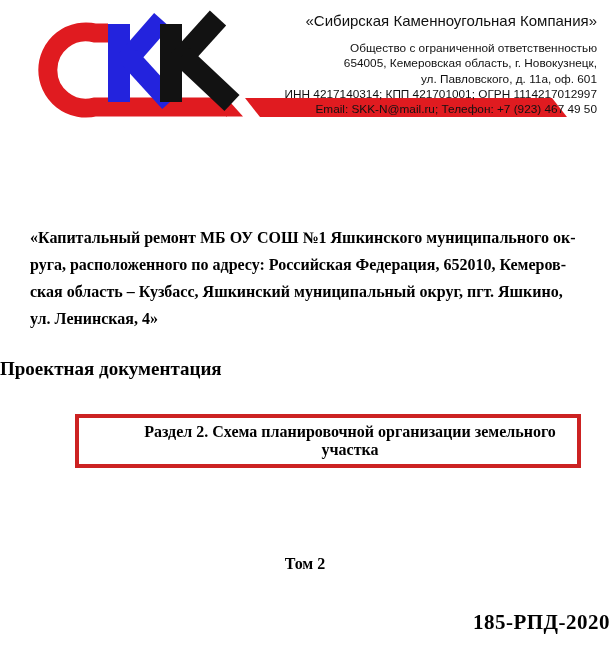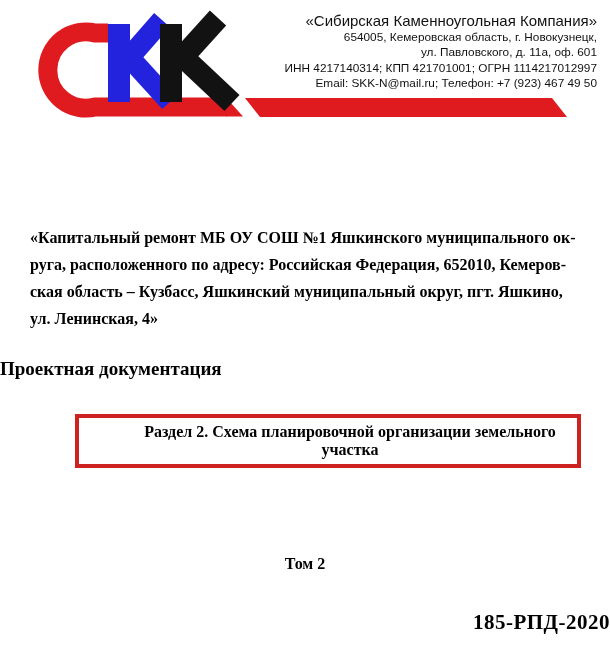--- a/index.html
+++ b/index.html
@@ -24,21 +24,21 @@
     text-align: right;
     font-family: "Liberation Sans", sans-serif;
     color: #111111;
     line-height: 15.3px;
     font-size: 11.8px;
     white-space: nowrap;
   }
   .company-name {
     font-size: 15px;
     line-height: 17px;
-    margin-bottom: 1px;
+    margin-bottom: 12px;
   }
   .project-title {
     position: absolute;
     top: 224px;
     left: 30px;
     right: 30px;
     text-align: left;
     font-weight: bold;
     font-size: 16px;
     line-height: 27px;
@@ -107,20 +107,21 @@
       <line x1="171" y1="24" x2="171" y2="102" stroke-width="22"></line>
       <line x1="180" y1="60" x2="218" y2="18" stroke-width="22"></line>
       <line x1="182" y1="56" x2="232" y2="103" stroke-width="22"></line>
     </g>
 
     <polygon points="245,98 552,98 567,117 260,117" fill="#e01b20"></polygon>
   </svg>
 
   <div class="header-info">
     <div class="company-name">«Сибирская Каменноугольная Компания»</div>
+    <div>Общество с ограниченной ответственностью</div>
     <div>654005, Кемеровская область, г. Новокузнецк,</div>
     <div>ул. Павловского, д. 11а, оф. 601</div>
     <div>ИНН 4217140314; КПП 421701001; ОГРН 1114217012997</div>
     <div>Email: SKK-N@mail.ru; Телефон: +7 (923) 467 49 50</div>
   </div>
 
   <div class="project-title">
     <div>«Капитальный ремонт МБ ОУ СОШ №1 Яшкинского муниципального ок-</div>
     <div>руга, расположенного по адресу: Российская Федерация, 652010, Кемеров-</div>
     <div>ская область – Кузбасс, Яшкинский муниципальный округ, пгт. Яшкино,</div>

